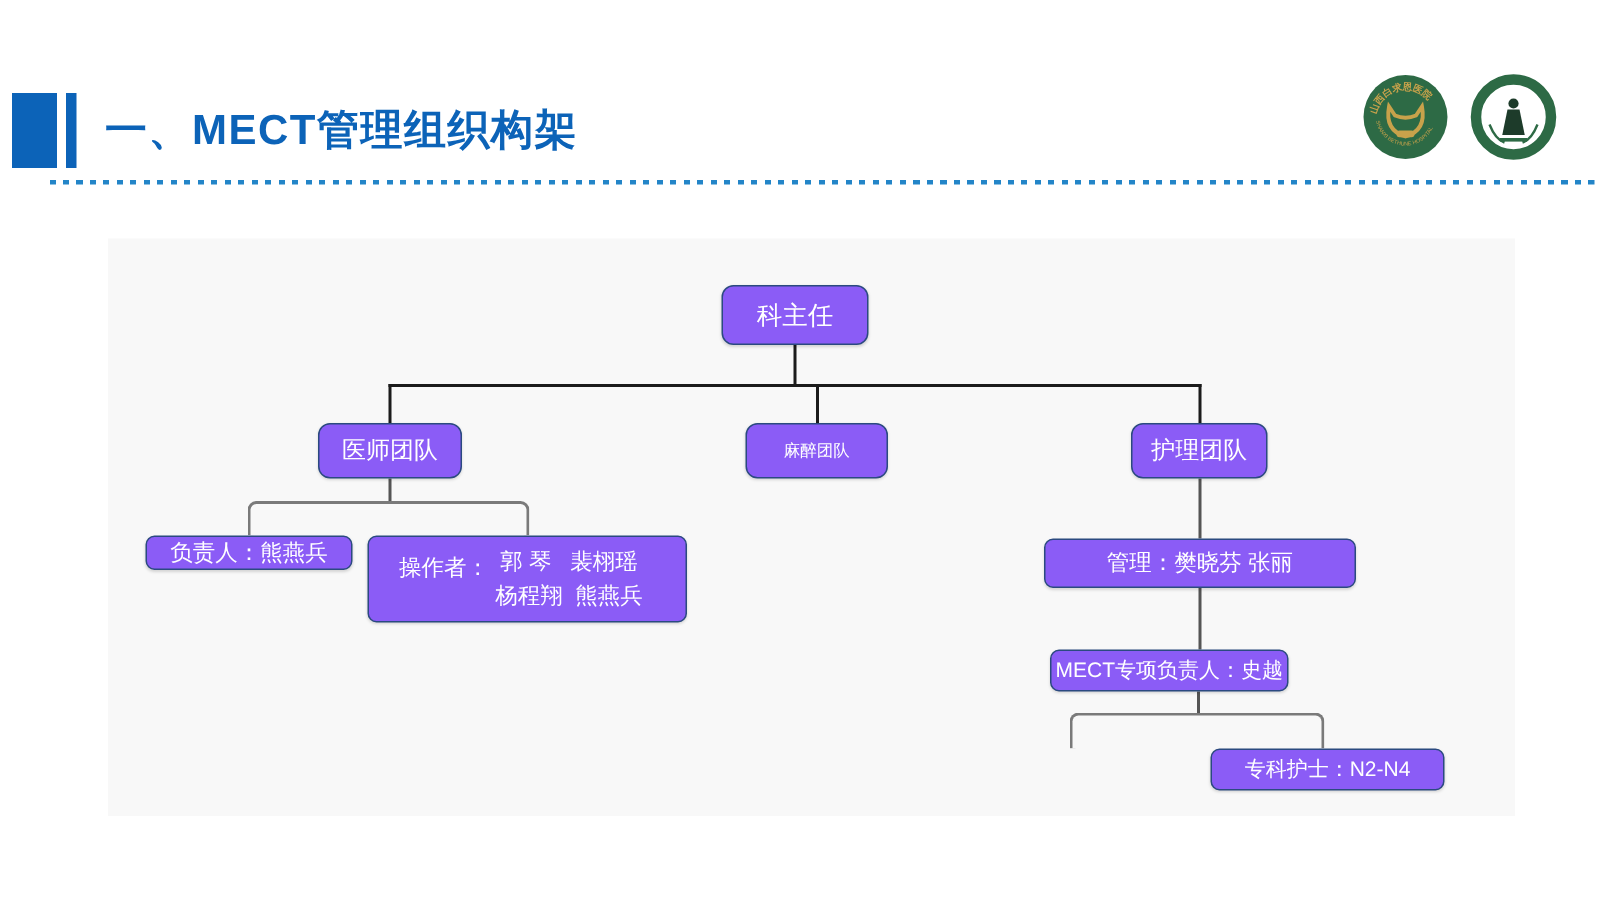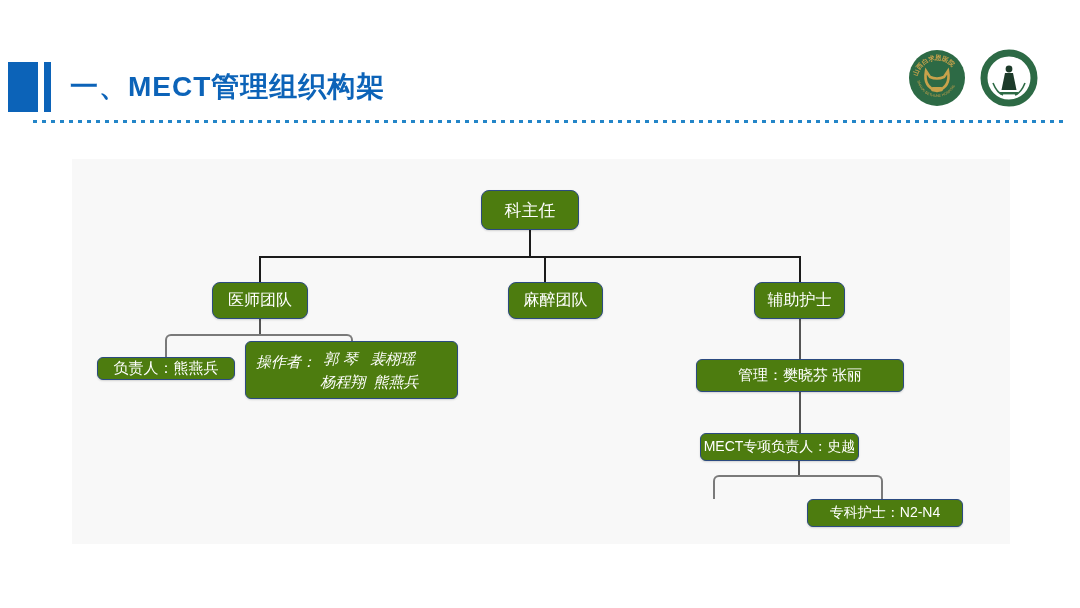--- a/index.html
+++ b/index.html
@@ -15,30 +15,30 @@
                   background:repeating-linear-gradient(90deg,#2385C8 0 4px, transparent 4px 9px); }
 
   .logo { position:absolute; top:25px; width:58px; height:58px; }
   .logo-left  { left:908px; }
   .logo-right { left:980px; }
 
   
   .canvas { position:absolute; left:72px; top:135px; width:938px; height:385px; background:#F8F8F8; }
 
   
-  .node { position:absolute; background:#4d7c0f; border:1px solid #2B4A80; color:#fff;
+  .node { position:absolute; background:#8b5cf6; border:1px solid #2B4A80; color:#fff;
           display:flex; align-items:center; justify-content:center; text-align:center;
           border-radius:8px; box-shadow:0 1px 2px rgba(0,0,0,.15); }
   .n-root   { left:481px; top:166px; width:98px;  height:40px; font-size:17px; }
   .n-team1  { left:212px; top:258px; width:96px;  height:37px; font-size:16px; }
-  .n-team2  { left:508px; top:258px; width:95px;  height:37px; font-size:16px; }
+  .n-team2  { left:497px; top:258px; width:95px;  height:37px; font-size:11px; }
   .n-team3  { left:754px; top:258px; width:91px;  height:37px; font-size:16px; }
   .n-leader { left:97px;  top:333px; width:138px; height:23px; font-size:15px; border-radius:6px; }
-  .n-operators { left:245px; top:317px; width:213px; height:58px; font-size:15px; border-radius:6px;
-                 justify-content:flex-start; padding:6px 10px;font-style:italic; }
+  .n-operators { left:245px; top:333px; width:213px; height:58px; font-size:15px; border-radius:6px;
+                 justify-content:flex-start; padding:6px 20px; }
   .n-mgmt   { left:696px; top:335px; width:208px; height:33px; font-size:15px; border-radius:6px; }
   .n-mect   { left:700px; top:409px; width:159px; height:28px; font-size:14px; border-radius:6px; }
   .n-nurse1 { left:628px; top:475px; width:169px; height:28px; font-size:14px; border-radius:6px; }
   .n-nurse2 { left:807px; top:475px; width:156px; height:28px; font-size:14px; border-radius:6px; }
 
   .op-label { white-space:pre; align-self:flex-start; margin-top:5px; }
   .op-names { display:flex; flex-direction:column; line-height:23px; text-align:center; }
   .op-row   { white-space:pre; }
 
   
@@ -119,21 +119,21 @@
     <span>科主任</span>
   </div>
 
   <div class="node n-team1">
     <span>医师团队</span>
   </div>
   <div class="node n-team2">
     <span>麻醉团队</span>
   </div>
   <div class="node n-team3">
-    <span>辅助护士</span>
+    <span>护理团队</span>
   </div>
 
   <div class="node n-leader">
     <span>负责人：熊燕兵</span>
   </div>
 
   <div class="node n-operators">
     <span class="op-label">操作者： </span>
     <span class="op-names">
       <span class="op-row">郭 琴   裴栩瑶</span>

